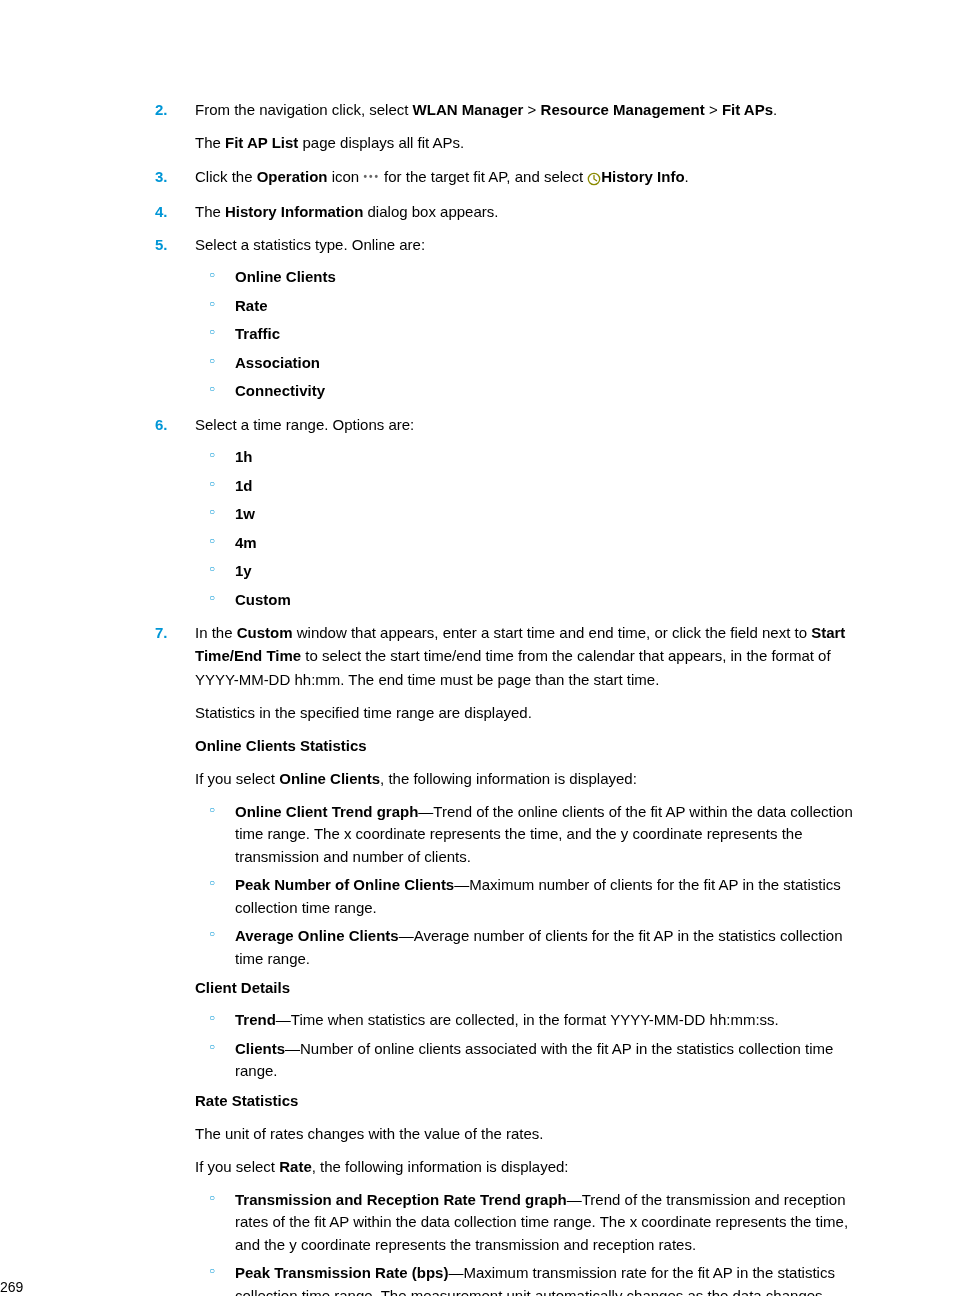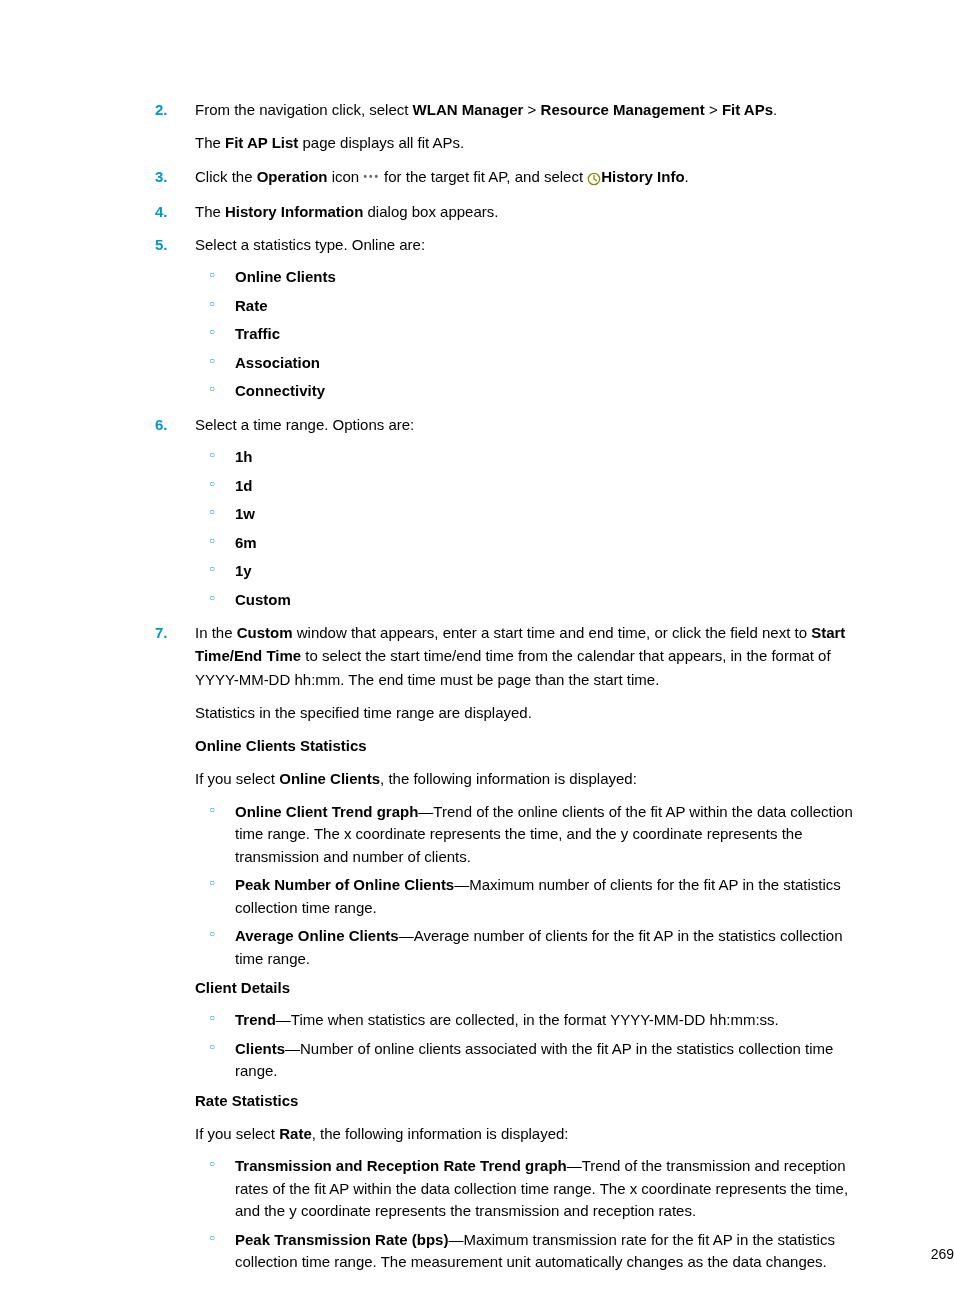--- a/index.html
+++ b/index.html
@@ -71,21 +71,21 @@
   .clock-icon svg {
     width: 14px;
     height: 14px;
     vertical-align: -2px;
   }
   .page-number {
     position: absolute;
     bottom: 62px;
     left: 0;
     width: 100%;
-    text-align: right;
+    text-align: left;
     font-size: 14px;
   }
   b { font-weight: bold; }
 </style>
 </head>
 <body>
 
 <div class="page">
   <ol class="main">
 
@@ -137,21 +137,21 @@
     </li>
 
     <li>
       <span class="num">6.</span>
       <div class="step-body">
         <p>Select a time range. Options are:</p>
         <ul class="sub">
           <li><b>1h</b></li>
           <li><b>1d</b></li>
           <li><b>1w</b></li>
-          <li><b>6m</b></li>
+          <li><b>4m</b></li>
           <li><b>1y</b></li>
           <li><b>Custom</b></li>
         </ul>
       </div>
     </li>
 
     <li>
       <span class="num">7.</span>
       <div class="step-body">
         <p>
@@ -169,20 +169,21 @@
           <li><b>Average Online Clients</b><span>—Average number of clients for the fit AP in the statistics collection time range.</span></li>
         </ul>
 
         <p><b>Client Details</b></p>
         <ul class="sub">
           <li><b>Trend</b><span>—Time when statistics are collected, in the format YYYY-MM-DD hh:mm:ss.</span></li>
           <li><b>Clients</b><span>—Number of online clients associated with the fit AP in the statistics collection time range.</span></li>
         </ul>
 
         <p><b>Rate Statistics</b></p>
+        <p>The unit of rates changes with the value of the rates.</p>
         <p>
           <span>If you select </span><b>Rate</b><span>, the following information is displayed:</span>
         </p>
         <ul class="sub">
           <li><b>Transmission and Reception Rate Trend graph</b><span>—Trend of the transmission and reception rates of the fit AP within the data collection time range. The x coordinate represents the time, and the y coordinate represents the transmission and reception rates.</span></li>
           <li><b>Peak Transmission Rate (bps)</b><span>—Maximum transmission rate for the fit AP in the statistics collection time range. The measurement unit automatically changes as the data changes.</span></li>
         </ul>
       </div>
     </li>
 

